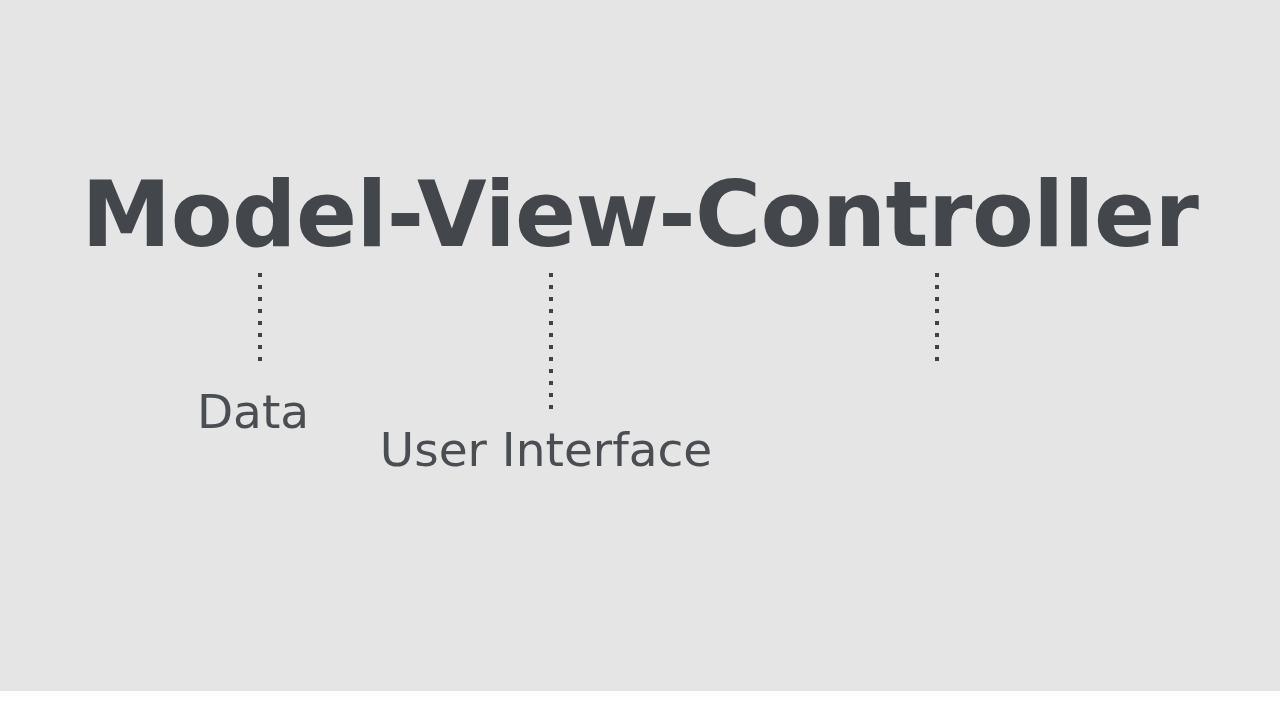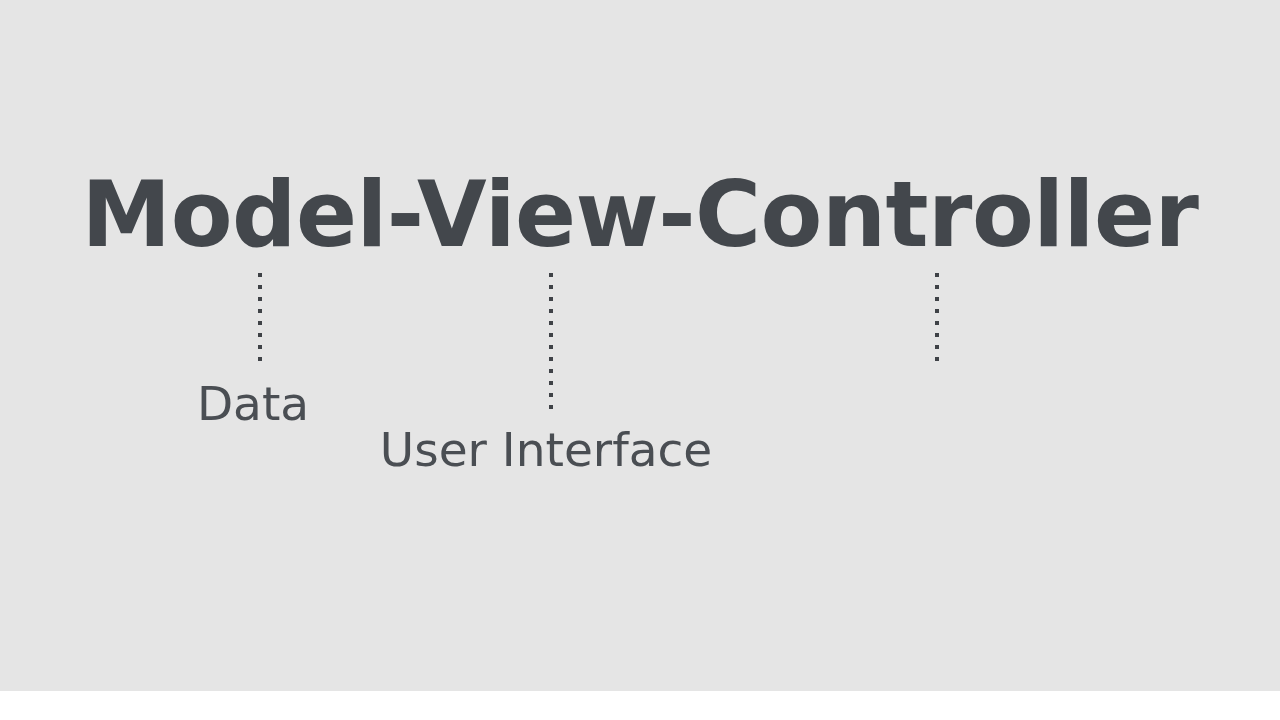--- a/index.html
+++ b/index.html
@@ -64,21 +64,21 @@
     font-family: "DejaVu Sans", sans-serif;
     font-weight: 400;
     font-size: 47px;
     line-height: 56px;
     color: #4a4e53;
     white-space: nowrap;
     text-align: center;
     transform: translateX(-50%);
   }
 
-  #caption-data           { left: 253px; top: 376px; }
+  #caption-data           { left: 253px; top: 384px; }
   #caption-user-interface { left: 546px; top: 422px; }
   #caption-coordinator    { left: 927px; top: 384px; }
 </style>
 </head>
 <body>
 
 <div id="slide">
 
   <div class="title">Model-View-Controller</div>
 

